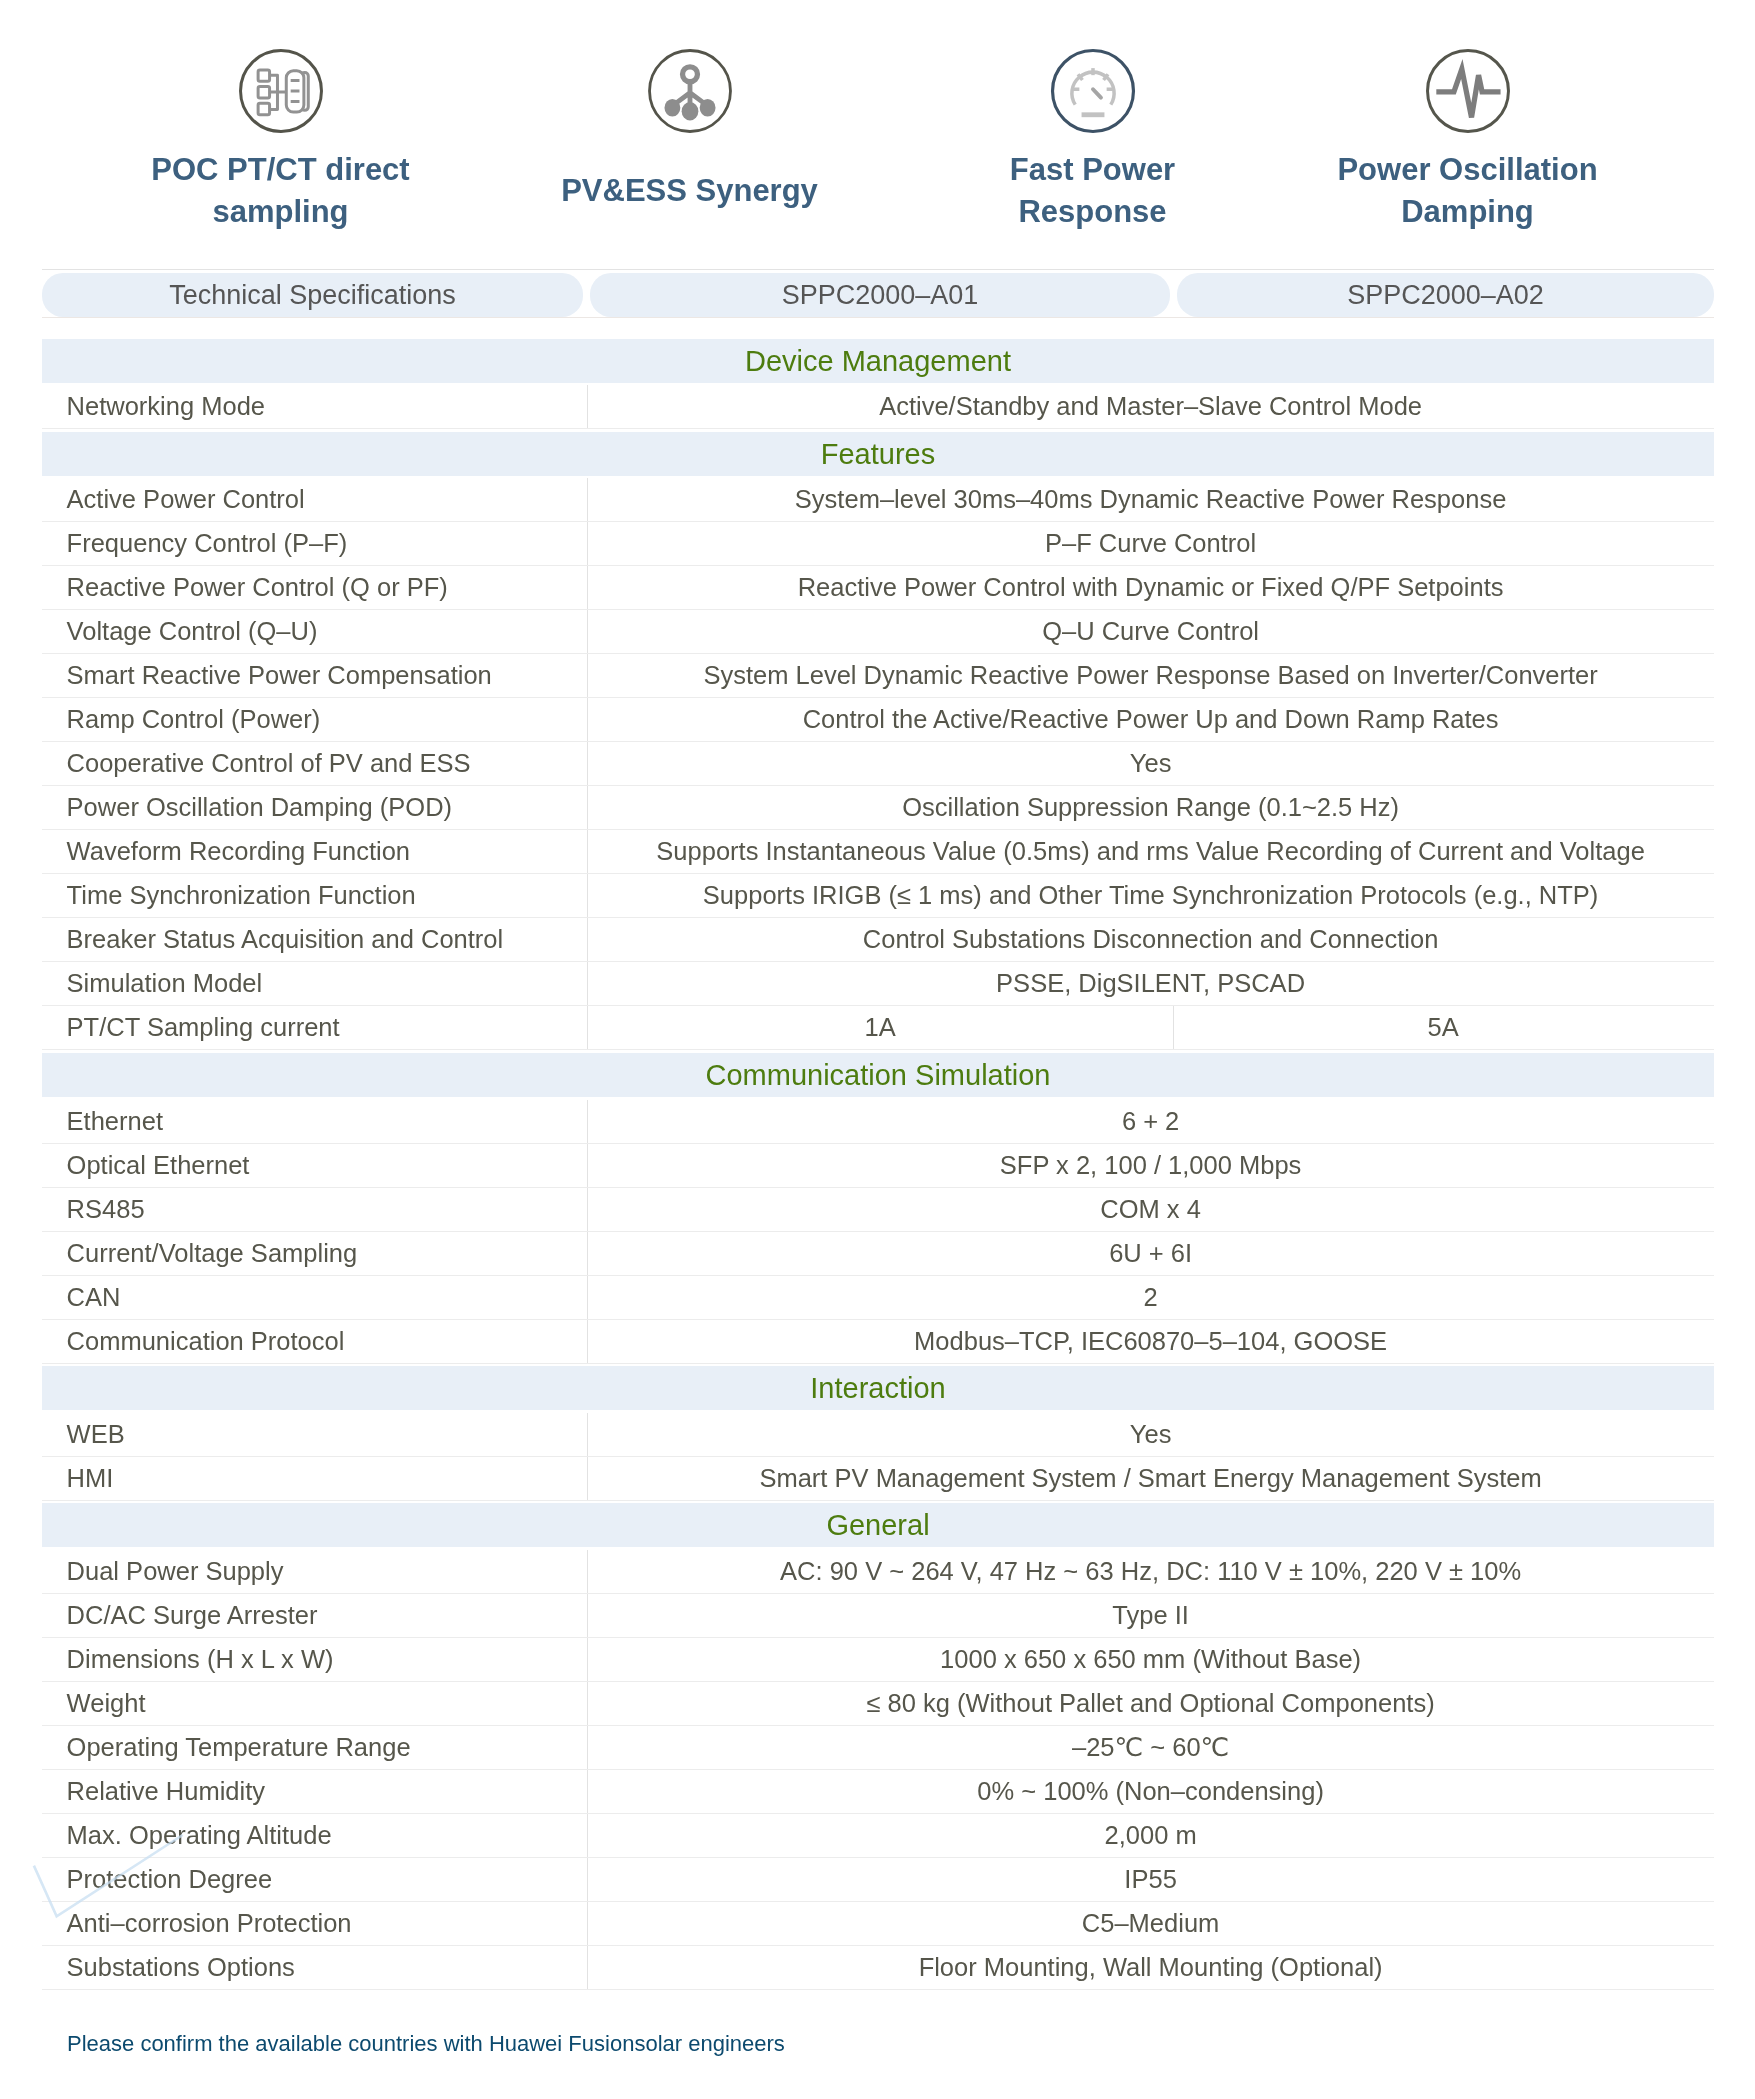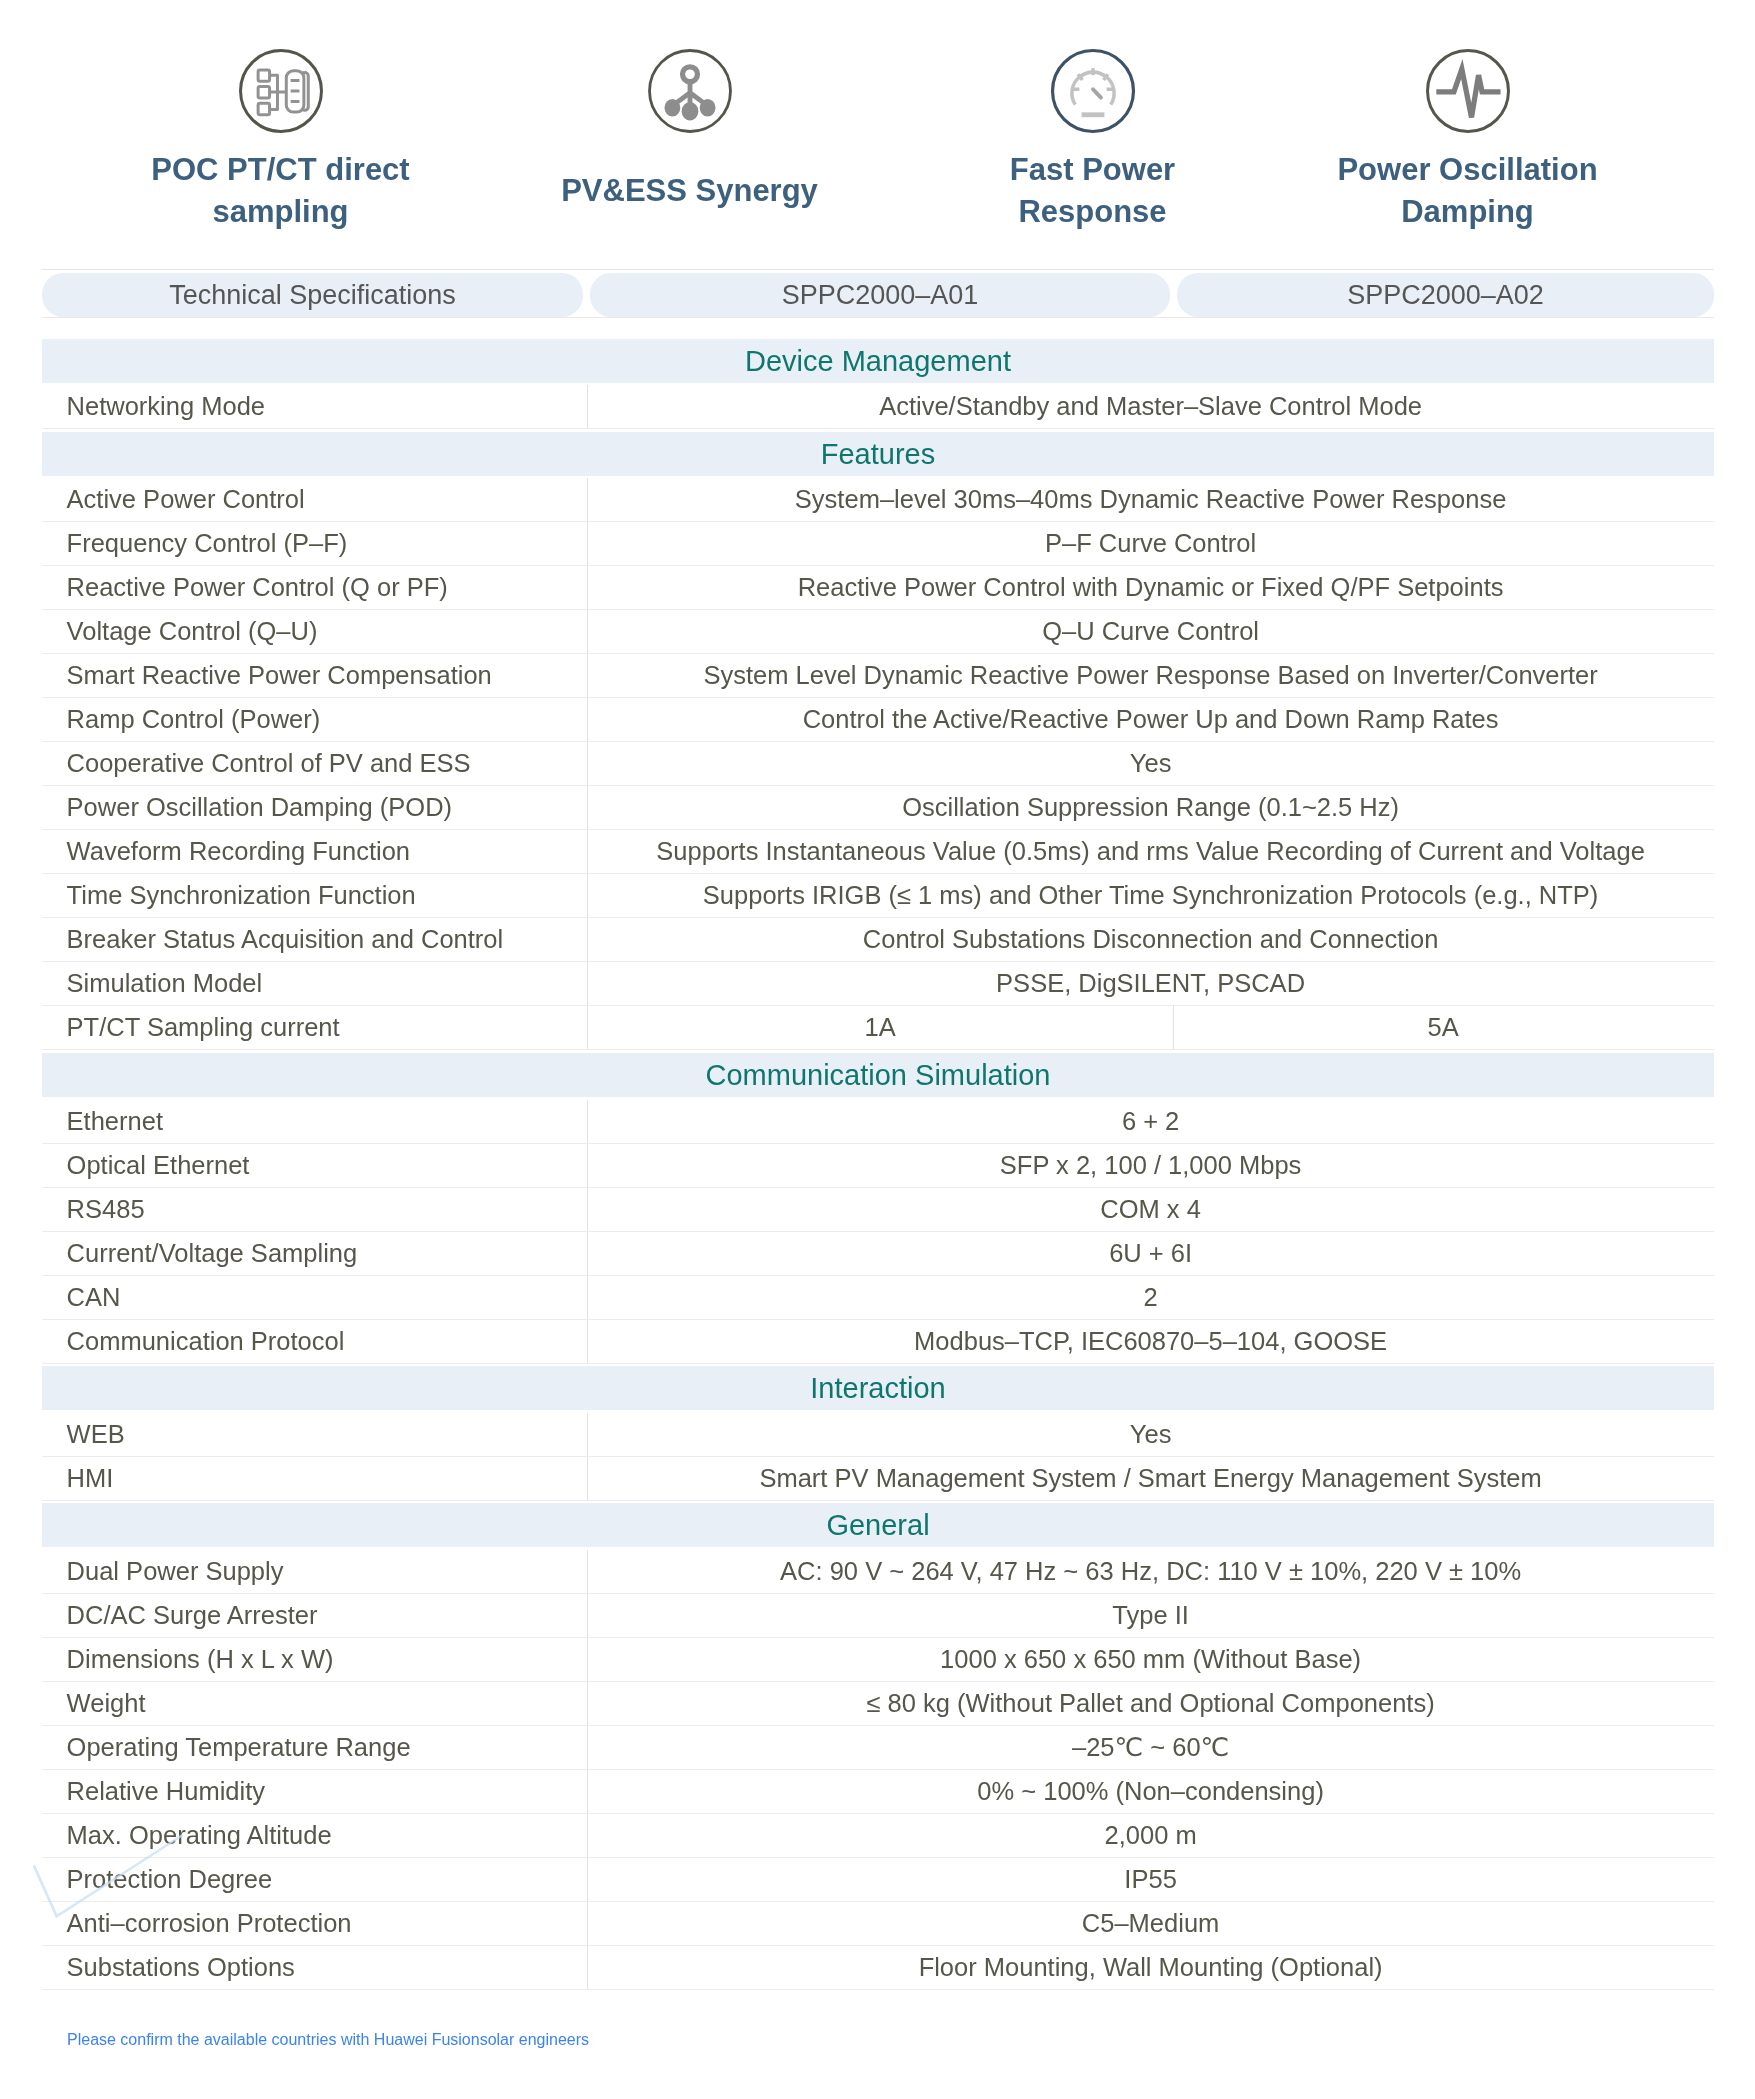--- a/index.html
+++ b/index.html
@@ -13,32 +13,32 @@
                  font-size:31px;font-weight:bold;color:#3d607f;line-height:42px;}
 
   
   #spec-table{position:absolute;left:42px;top:269px;width:1672px;}
   .header-row{display:flex;gap:7px;border-top:1.8px solid #e3e3e3;border-bottom:1.8px solid #ece7e4;
               padding:2.6px 0 0 0;margin-bottom:21px;}
   .header-cell{height:44px;line-height:44px;background:#e8eff7;text-align:center;
                font-size:27px;color:#555555;border-radius:21px;}
   .hc-0{width:541px;} .hc-1{width:580px;} .hc-2{width:537px;}
 
-  .section-bar{height:44px;line-height:44px;margin:2.6px 0;background:#e8eff7;color:#0f766e;
+  .section-bar{height:44px;line-height:44px;margin:2.6px 0;background:#e8eff7;color:#4d7c0f;
                font-size:29px;text-align:center;}
   .spec-row{display:flex;background:#ffffff;border-bottom:1.8px solid #ececec;}
   .cell{height:43px;line-height:43px;font-size:25.5px;color:#56564b;white-space:nowrap;overflow:hidden;}
   .cell.label{width:520px;padding-left:24.6px;text-align:left;}
   .cell.value{border-left:1.8px solid #e2e2e2;text-align:center;}
   .cell.value.full{width:1126px;}
   .cell.value.split-a{width:585px;}
   .cell.value.split-b{width:539px;}
 
   
-  #footer-note{position:absolute;left:67px;top:2031px;font-size:16px;color:#3b82f6;}
+  #footer-note{position:absolute;left:67px;top:2031px;font-size:22px;color:#0c4a6e;}
 
   
   #watermark{position:absolute;left:17.6px;top:1828px;opacity:0.75;}
 </style>
 </head>
 <body>
 
 <div id="page">
 
   <div class="feature-col" style="left:61px">

